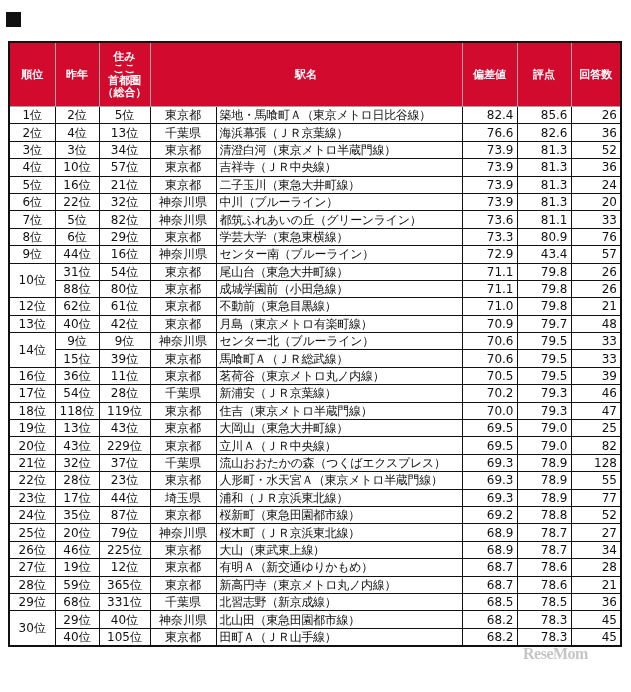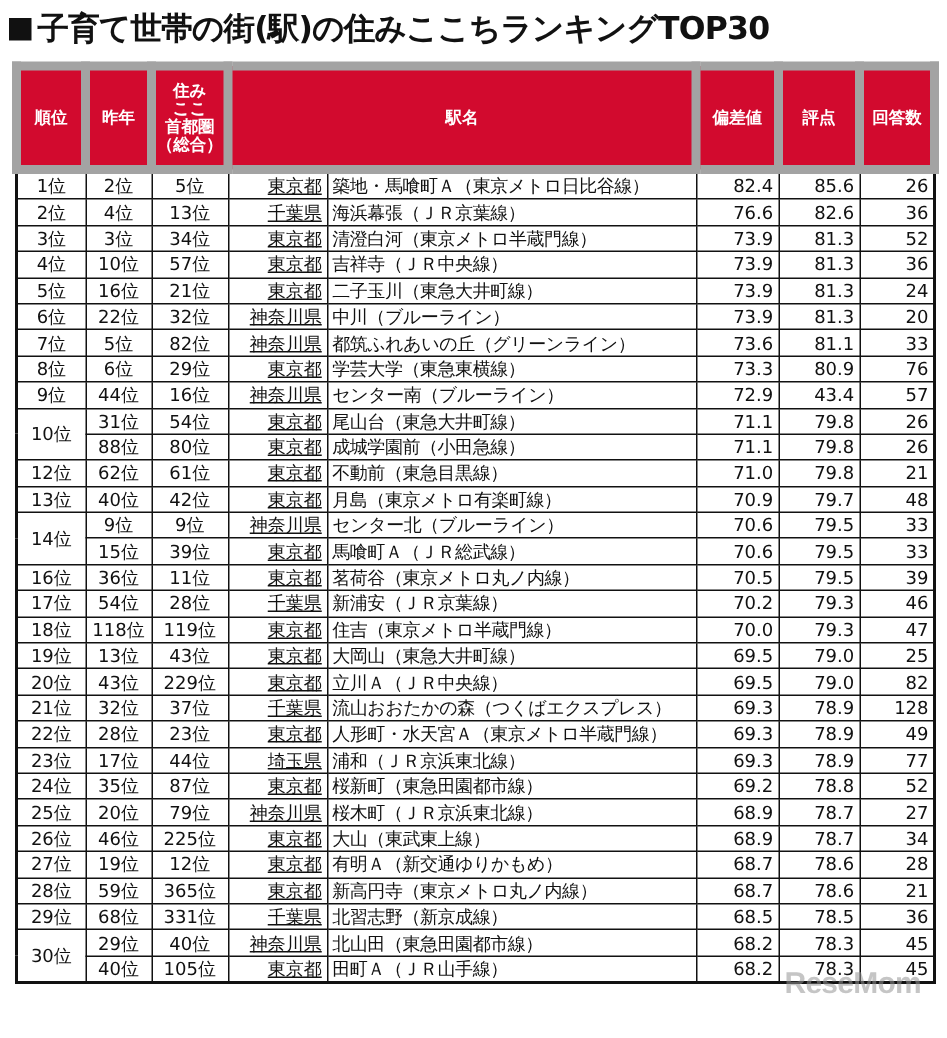--- a/index.html
+++ b/index.html
@@ -16,44 +16,44 @@
     .title .sq { display: inline-block; width: 15px; height: 15px; background: #111; margin-right: 4px; vertical-align: -1px; }
     table.rank {
       position: absolute; left: 8px; top: 41px;
       border-collapse: collapse; table-layout: fixed;
       width: 612px;
       border: 2px solid #111;
     }
     table.rank th {
       background: #d20a2e; color: #fff; font-weight: bold;
       font-size: 11px; line-height: 12px;
-      border: 6px solid #a3a3a3; height: 63px; padding: 0; text-align: center;
+      border: 1px solid #a3a3a3; height: 63px; padding: 0; text-align: center;
     }
     table.rank td {
       font-size: 12px; height: 16.4px; line-height: 16px; padding: 0 3px;
       border: 1px solid #111; white-space: nowrap; overflow: hidden;
       font-family: "DejaVu Sans", sans-serif;
     }
     td.c { text-align: center; }
     td.r { text-align: right; padding-right: 8px; }
-    td.pref { text-align: right; padding-left: 3px; text-decoration: underline; }
+    td.pref { text-align: center; padding-left: 3px; }
     td.station { text-align: left; padding-left: 3px; border-left: 1px dashed #777; letter-spacing: -0.3px; }
     td.num { font-family: "DejaVu Sans Condensed", "DejaVu Sans", sans-serif; }
     .footer {
       position: absolute; right: 10px; top: 664px; font-size: 17px; color: #222; white-space: nowrap; margin-top: 48px;
     }
     .watermark {
-      position: absolute; left: 523px; top: 645px; font-size: 20px; font-weight: bold;
-      color: rgba(150,150,150,0.55); letter-spacing: -0.5px; font-family: Liberation Sans, sans-serif;
+      position: absolute; left: 523px; top: 645px; font-size: 16px; font-weight: bold;
+      color: rgba(150,150,150,0.55); letter-spacing: -0.5px; font-family: Liberation Serif, serif;
     }
   </style>
 </head>
 <body>
 
-<div class="title"><span class="sq"></span><span>子育て世帯の街(駅)の住みここちランキングTOP30</span></div>
+<div class="title"><span class="sq"></span></div>
 
 <table class="rank">
   <colgroup>
     <col style="width:46px">
       <col style="width:44px">
       <col style="width:51px">
       <col style="width:66px">
       <col style="width:246px">
       <col style="width:55px">
       <col style="width:54px">
@@ -285,21 +285,21 @@
         <td class="r num">128</td>
       </tr>
       <tr>
         <td class="c">22位</td>
         <td class="c">28位</td>
         <td class="c">23位</td>
         <td class="pref">東京都</td>
         <td class="station">人形町・水天宮Ａ（東京メトロ半蔵門線）</td>
         <td class="r num">69.3</td>
         <td class="r num">78.9</td>
-        <td class="r num">49</td>
+        <td class="r num">55</td>
       </tr>
       <tr>
         <td class="c">23位</td>
         <td class="c">17位</td>
         <td class="c">44位</td>
         <td class="pref">埼玉県</td>
         <td class="station">浦和（ＪＲ京浜東北線）</td>
         <td class="r num">69.3</td>
         <td class="r num">78.9</td>
         <td class="r num">77</td>

